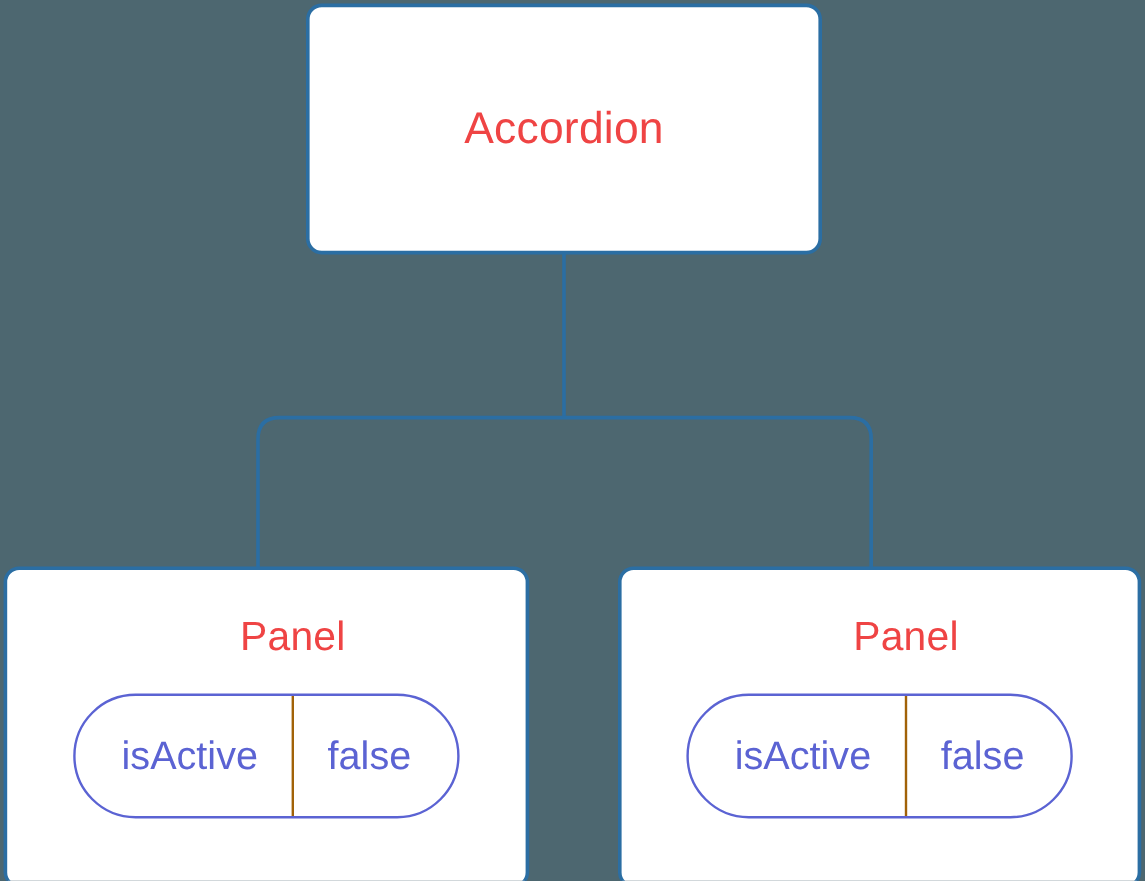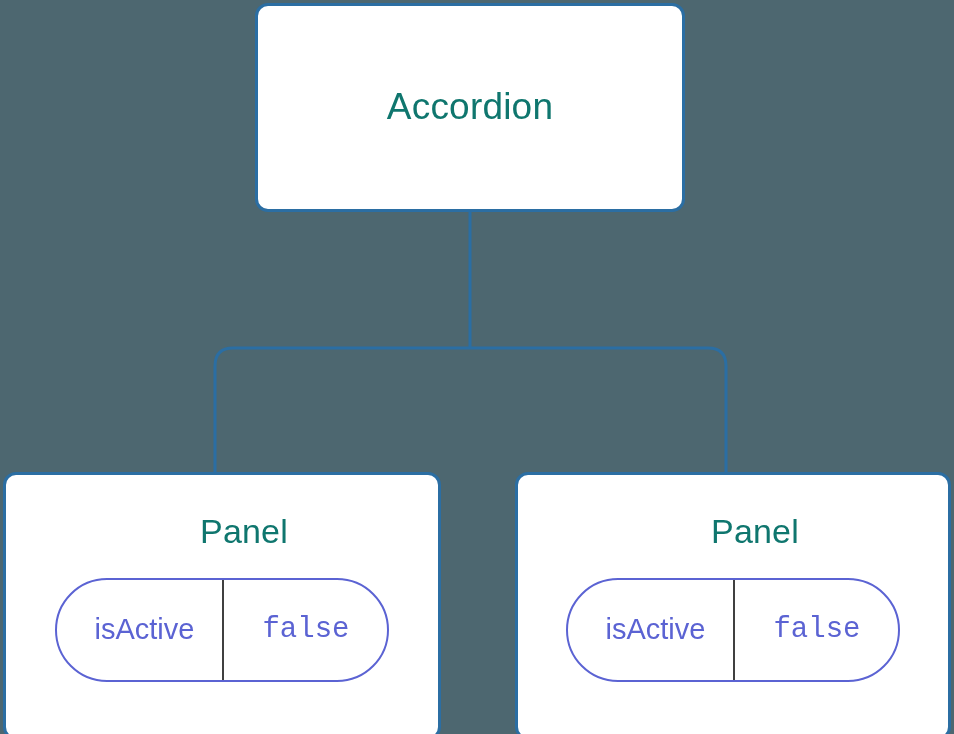--- a/index.html
+++ b/index.html
@@ -56,21 +56,21 @@
   }
   .node-child-right {
     left: 515px;
     top: 472px;
     width: 436px;
     height: 268px;
     padding-top: 39px;
   }
 
   .node-title {
-    color: #0f766e;
+    color: #ef4444;
     font-size: 37px;
     font-weight: 400;
     line-height: 1.05;
     letter-spacing: 0.2px;
     white-space: nowrap;
   }
   .node-child-left .node-title,
   .node-child-right .node-title {
     font-size: 34px;
     margin-left: 44px;
@@ -87,31 +87,30 @@
     align-items: stretch;
     background: transparent;
     overflow: hidden;
   }
   .prop-key,
   .prop-value {
     display: flex;
     align-items: center;
     justify-content: center;
     color: #5b63d3;
-    font-size: 29px;
+    font-size: 33px;
     line-height: 1;
     white-space: nowrap;
   }
   .prop-key {
     padding: 0 28px 0 38px;
   }
   .prop-value {
-    padding: 0 38px 0 38px;
-    border-left: 2px solid #404040;
-    font-family: Liberation Mono, monospace;
+    padding: 0 38px 0 28px;
+    border-left: 2px solid #a16207;
   }
 </style>
 </head>
 <body>
 
 <div class="canvas">
 
   <svg class="edges" width="954" height="734" viewBox="0 0 954 734" xmlns="http://www.w3.org/2000/svg" aria-hidden="true">
 
     <path d="M 470 211 L 470 348" fill="none" stroke="#2b6ea3" stroke-width="3" stroke-linecap="butt"></path>

